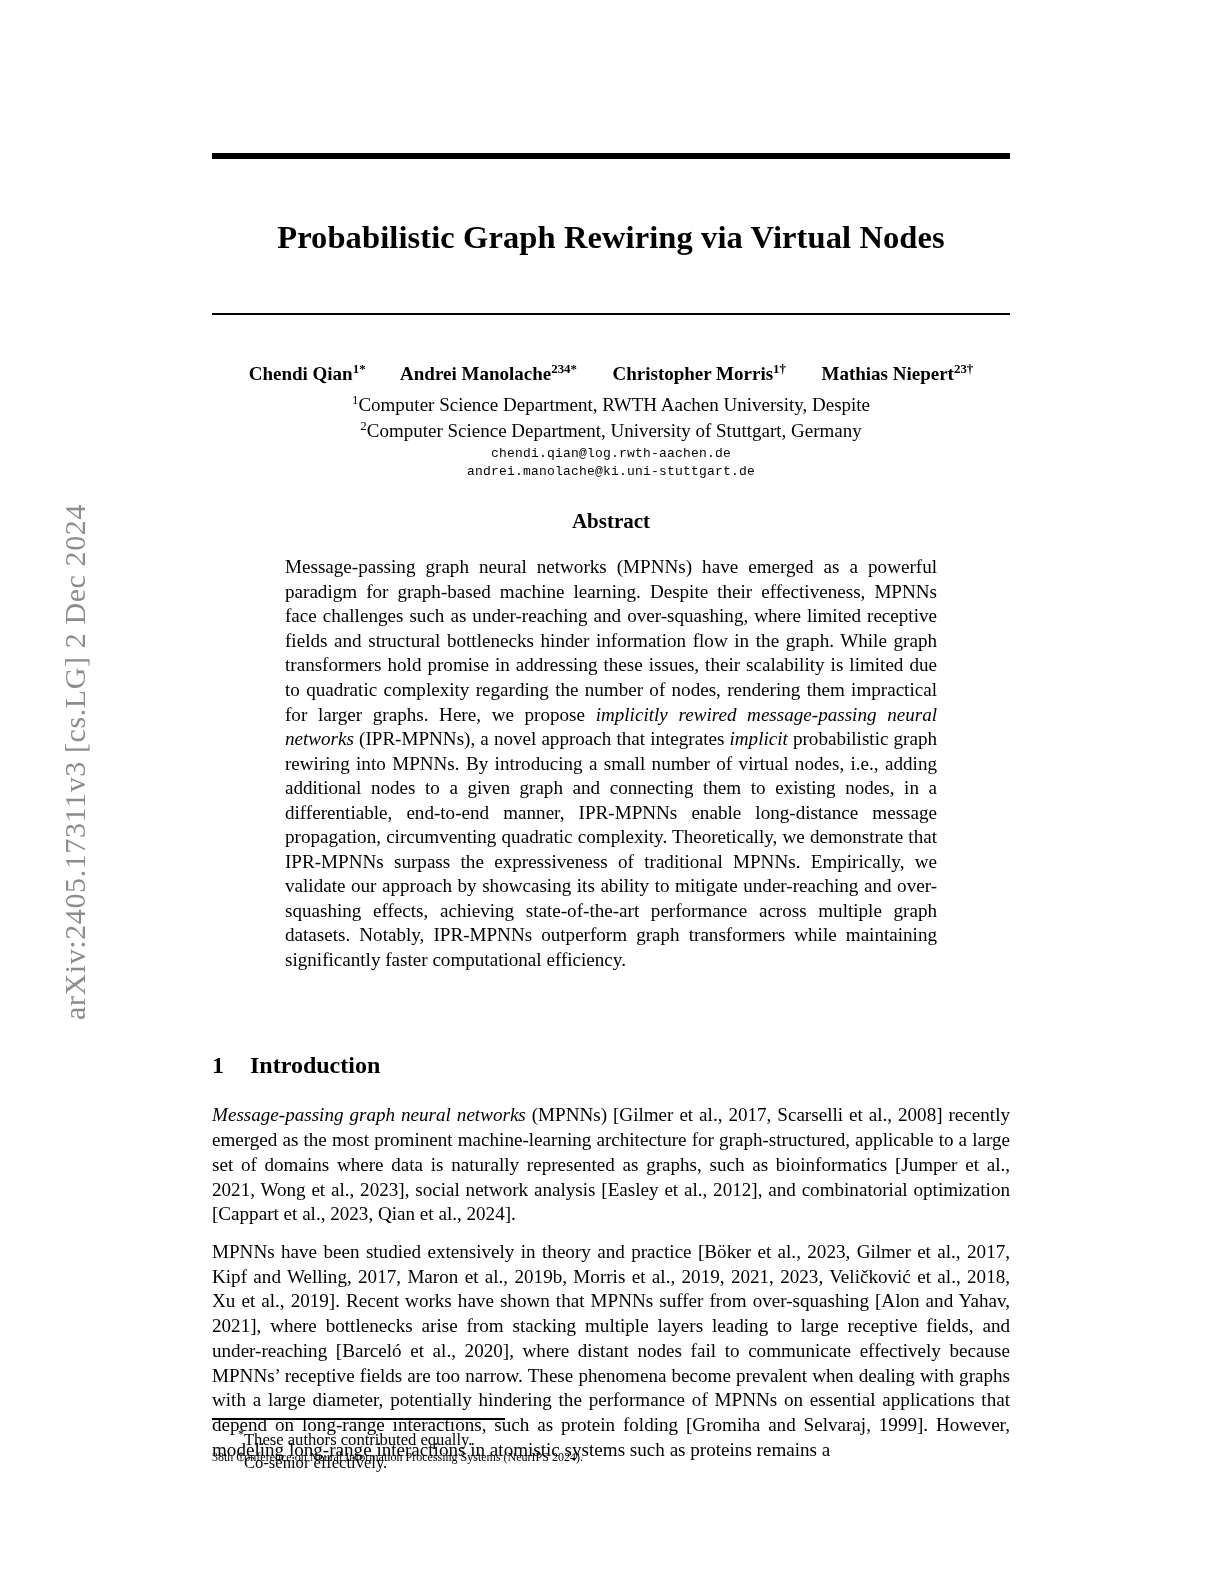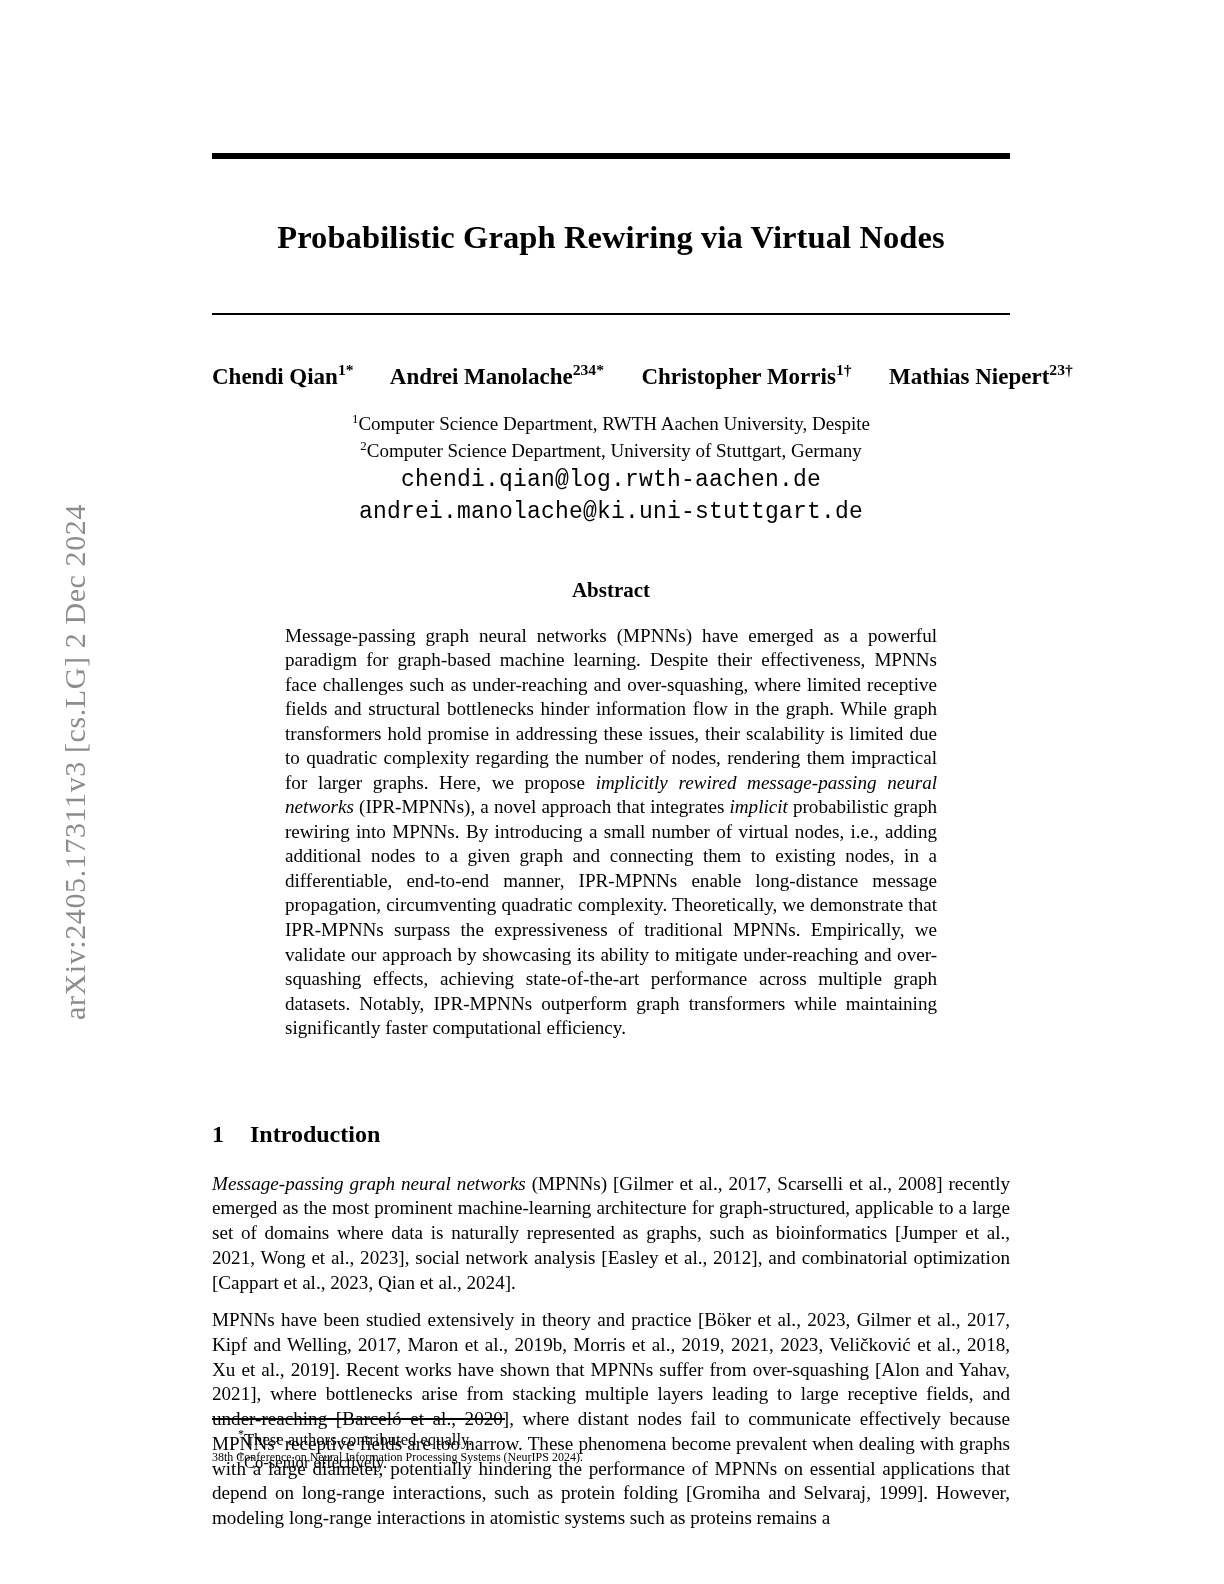--- a/index.html
+++ b/index.html
@@ -71,23 +71,23 @@
     font-family: "Liberation Serif", "DejaVu Serif", serif;
   }
 
   
   #authors-block {
     margin-top: 46px;
     text-align: center;
     line-height: 1.42;
   }
   .author-line {
-    font-size: 23px;
-    font-weight: bold;
-    margin-bottom: 18px;
+    font-size: 19px;
+    font-weight: bold;
+    margin-bottom: 4px;
     white-space: nowrap;
   }
   .author-sep {
     display: inline-block;
     width: 26px;
   }
   .affil-line {
     font-size: 19px;
     font-weight: normal;
   }
@@ -95,28 +95,28 @@
     display: inline-block;
     width: 20px;
   }
   sup {
     font-size: 0.68em;
     vertical-align: super;
     line-height: 0;
   }
   .email-line {
     font-family: "Liberation Mono", "DejaVu Sans Mono", monospace;
-    font-size: 23px;
+    font-size: 13px;
     letter-spacing: 0.2px;
     line-height: 1.38;
   }
 
   
   #abstract-section {
-    margin-top: 49px;
+    margin-top: 28px;
   }
   #abstract-heading {
     text-align: center;
     font-size: 21px;
     font-weight: bold;
     margin-bottom: 21px;
   }
   #abstract-body {
     margin: 0 73px;
     font-size: 19.1px;

